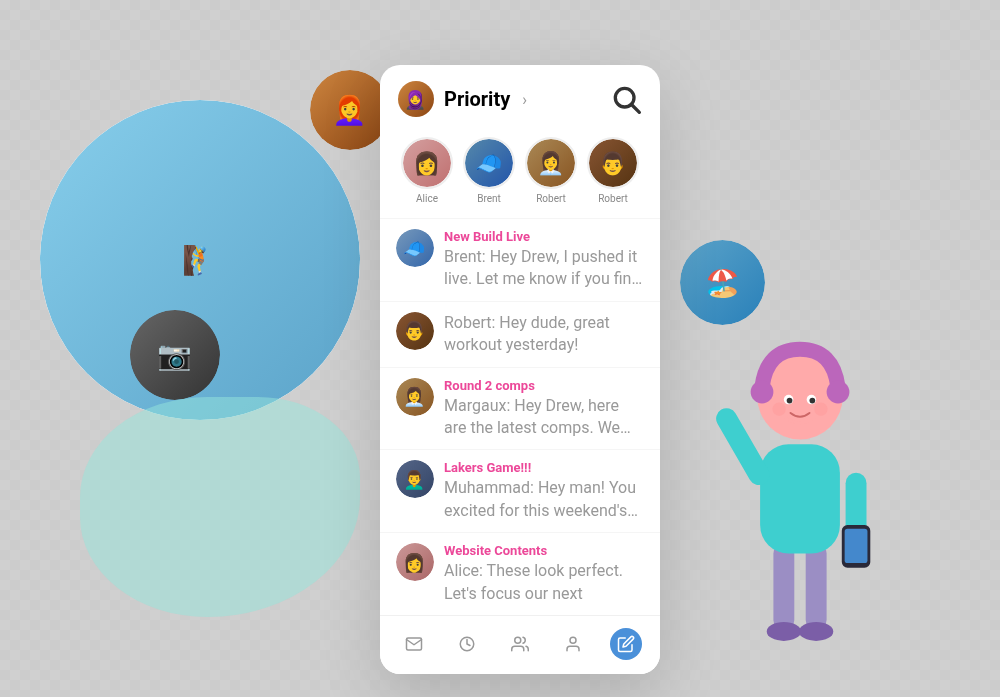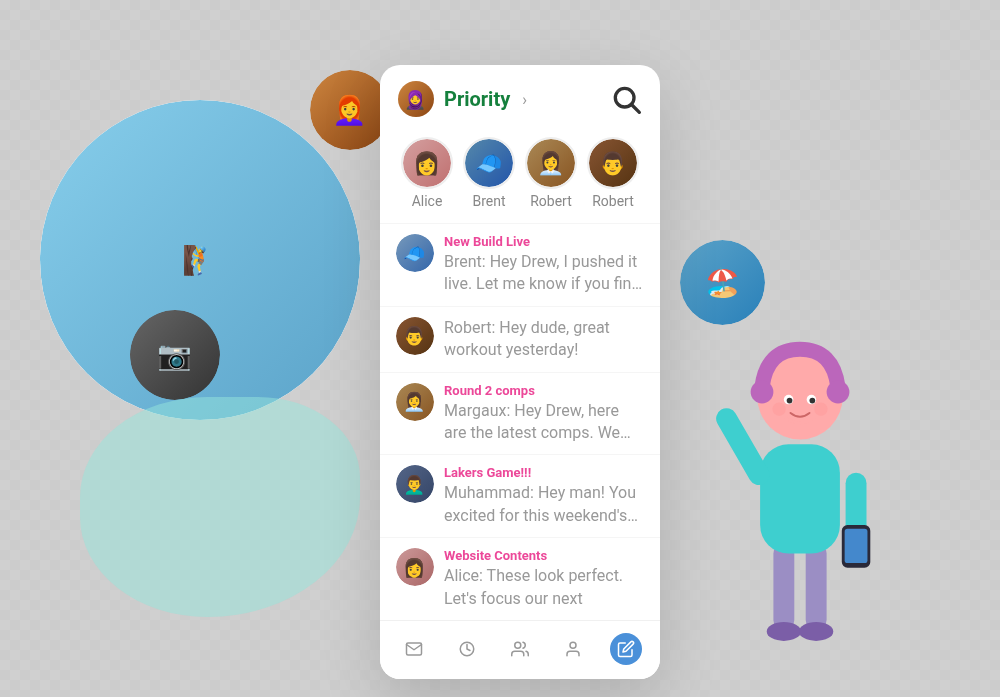--- a/index.html
+++ b/index.html
@@ -135,21 +135,21 @@
       background: linear-gradient(135deg, #cd853f 0%, #8B4513 100%);
       display: flex;
       align-items: center;
       justify-content: center;
       font-size: 18px;
     }
 
     .header-title {
       font-size: 20px;
       font-weight: 700;
-      color: #15803d;
+      color: #000000;
     }
 
     .header-chevron {
       font-size: 16px;
       color: #999;
       margin-left: 2px;
     }
 
     .search-icon-btn {
       width: 32px;
@@ -186,21 +186,21 @@
       width: 100%;
       height: 100%;
       border-radius: 50%;
       display: flex;
       align-items: center;
       justify-content: center;
       font-size: 22px;
     }
 
     .story-name {
-      font-size: 14px;
+      font-size: 10px;
       color: #888;
       text-align: center;
     }
 
     
     .message-list {
       padding: 0;
     }
 
     .message-item {

